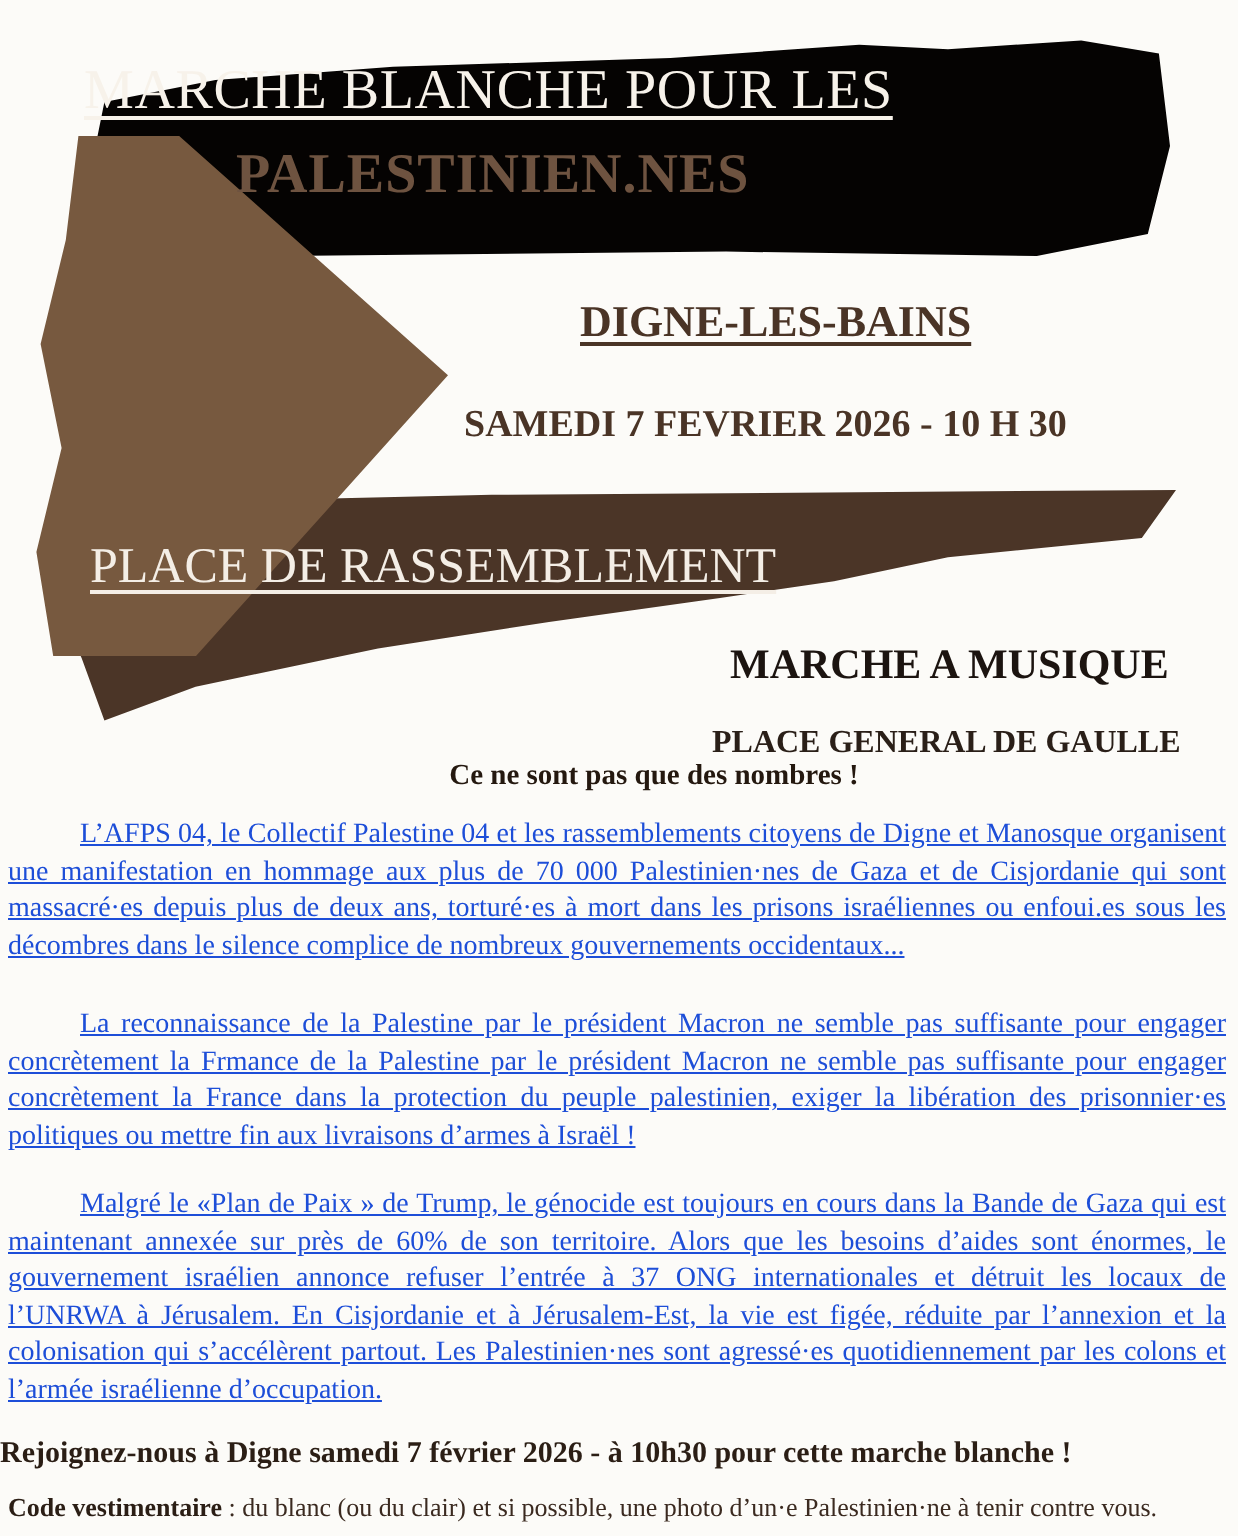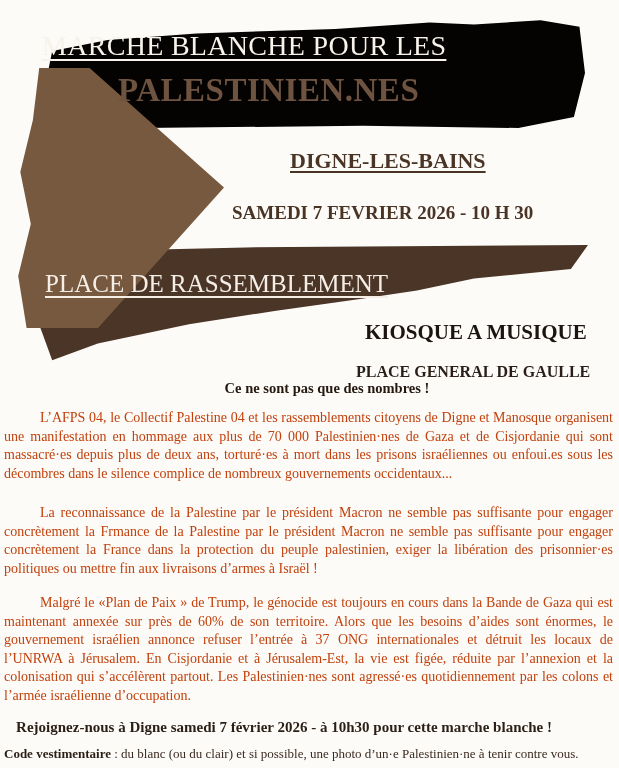--- a/index.html
+++ b/index.html
@@ -32,21 +32,21 @@
     background: #fcfbf8;
   }
   #title-line1 {
     left: 42px; top: 30px; width: 510px;
     font-size: 28px; color: #f7f2ea; letter-spacing: 0.3px;
     text-decoration: underline; text-underline-offset: 4px;
     white-space: nowrap;
   }
   #title-line2 {
     left: 118px; top: 72px;
-    font-size: 33px; font-weight: bold; color: #6e5340;
+    font-size: 28px; font-weight: bold; color: #6e5340;
     white-space: nowrap; letter-spacing: 0.5px;
   }
   #city {
     left: 290px; top: 148px;
     font-size: 22px; font-weight: bold; color: #4a3426;
     text-decoration: underline; text-underline-offset: 3px;
     white-space: nowrap;
   }
   #date-time {
     left: 232px; top: 202px;
@@ -70,28 +70,28 @@
     white-space: nowrap;
   }
   #subtitle {
     left: 0; top: 380px; width: 619px; text-align: center;
     font-size: 14.5px; font-weight: bold; color: #24180f;
     padding-left: 35px; box-sizing: border-box;
   }
   .para {
     left: 4px; width: 609px;
     font-size: 14px; line-height: 18.6px;
-    text-align: justify; color: #c2410c;
+    text-align: justify; color: #1d4ed8; text-decoration: underline;
   }
   .para .indent { display: inline-block; width: 36px; }
   #p1 { top: 409px; }
   #p2 { top: 504px; }
   #p3 { top: 594px; }
   #call-to-action {
-    left: 0; top: 719px; width: 568px; text-align: center;
+    left: 0; top: 719px; width: 568px; 
     font-size: 15px; font-weight: bold; color: #2b1e15;
   }
   #dress-code {
     left: 4px; top: 746px; width: 612px;
     font-size: 13px; color: #3b2a20; white-space: nowrap;
   }
   #dress-code b { color: #2b1e15; }
 </style>
 </head>
 <body>
@@ -99,21 +99,21 @@
 <div class="abs" id="flag-black"></div>
 <div class="abs white-band"></div>
 <div class="abs" id="flag-brown"></div>
 <div class="abs" id="flag-triangle"></div>
 
 <div class="abs" id="title-line1">MARCHE BLANCHE POUR LES</div>
 <div class="abs" id="title-line2">PALESTINIEN.NES</div>
 <div class="abs" id="city">DIGNE-LES-BAINS</div>
 <div class="abs" id="date-time">SAMEDI 7 FEVRIER 2026 -  10 H 30</div>
 <div class="abs" id="rally-heading">PLACE DE RASSEMBLEMENT</div>
-<div class="abs" id="rally-place1">KIOSQUE A MUSIQUE</div>
+<div class="abs" id="rally-place1">MARCHE A MUSIQUE</div>
 <div class="abs" id="rally-place2">PLACE GENERAL DE GAULLE</div>
 <div class="abs" id="subtitle">Ce ne sont pas que des nombres !</div>
 
 <div class="abs para" id="p1"><span class="indent"></span><span>L’AFPS 04, le Collectif Palestine 04 et les rassemblements citoyens de Digne et Manosque organisent une manifestation en hommage aux plus de 70 000 Palestinien·nes de Gaza et de Cisjordanie qui sont massacré·es depuis plus de deux ans, torturé·es à mort dans les prisons israéliennes ou enfoui.es sous les décombres dans le silence complice de nombreux gouvernements occidentaux...</span></div>
 <div class="abs para" id="p2"><span class="indent"></span><span>La reconnaissance de la Palestine par le président Macron ne semble pas suffisante pour engager concrètement la Frmance de la Palestine par le président Macron ne semble pas suffisante pour engager concrètement la France dans la protection du peuple palestinien, exiger la libération des prisonnier·es politiques ou mettre fin aux livraisons d’armes à Israël !</span></div>
 <div class="abs para" id="p3"><span class="indent"></span><span>Malgré le «Plan de Paix » de Trump, le génocide est toujours en cours dans la Bande de Gaza qui est maintenant annexée sur près de 60% de son territoire. Alors que les besoins d’aides sont énormes, le gouvernement israélien annonce refuser l’entrée à 37 ONG internationales et détruit les locaux de l’UNRWA à Jérusalem. En Cisjordanie et à Jérusalem-Est, la vie est figée, réduite par l’annexion et la colonisation qui s’accélèrent partout. Les Palestinien·nes sont agressé·es quotidiennement par les colons et l’armée israélienne d’occupation.</span></div>
 
 <div class="abs" id="call-to-action">Rejoignez-nous à Digne samedi 7 février 2026 -  à 10h30 pour cette marche blanche !</div>
 <div class="abs" id="dress-code"><b>Code vestimentaire</b><span> : du blanc (ou du clair) et si possible, une photo d’un·e Palestinien·ne à tenir contre vous.</span></div>
 

